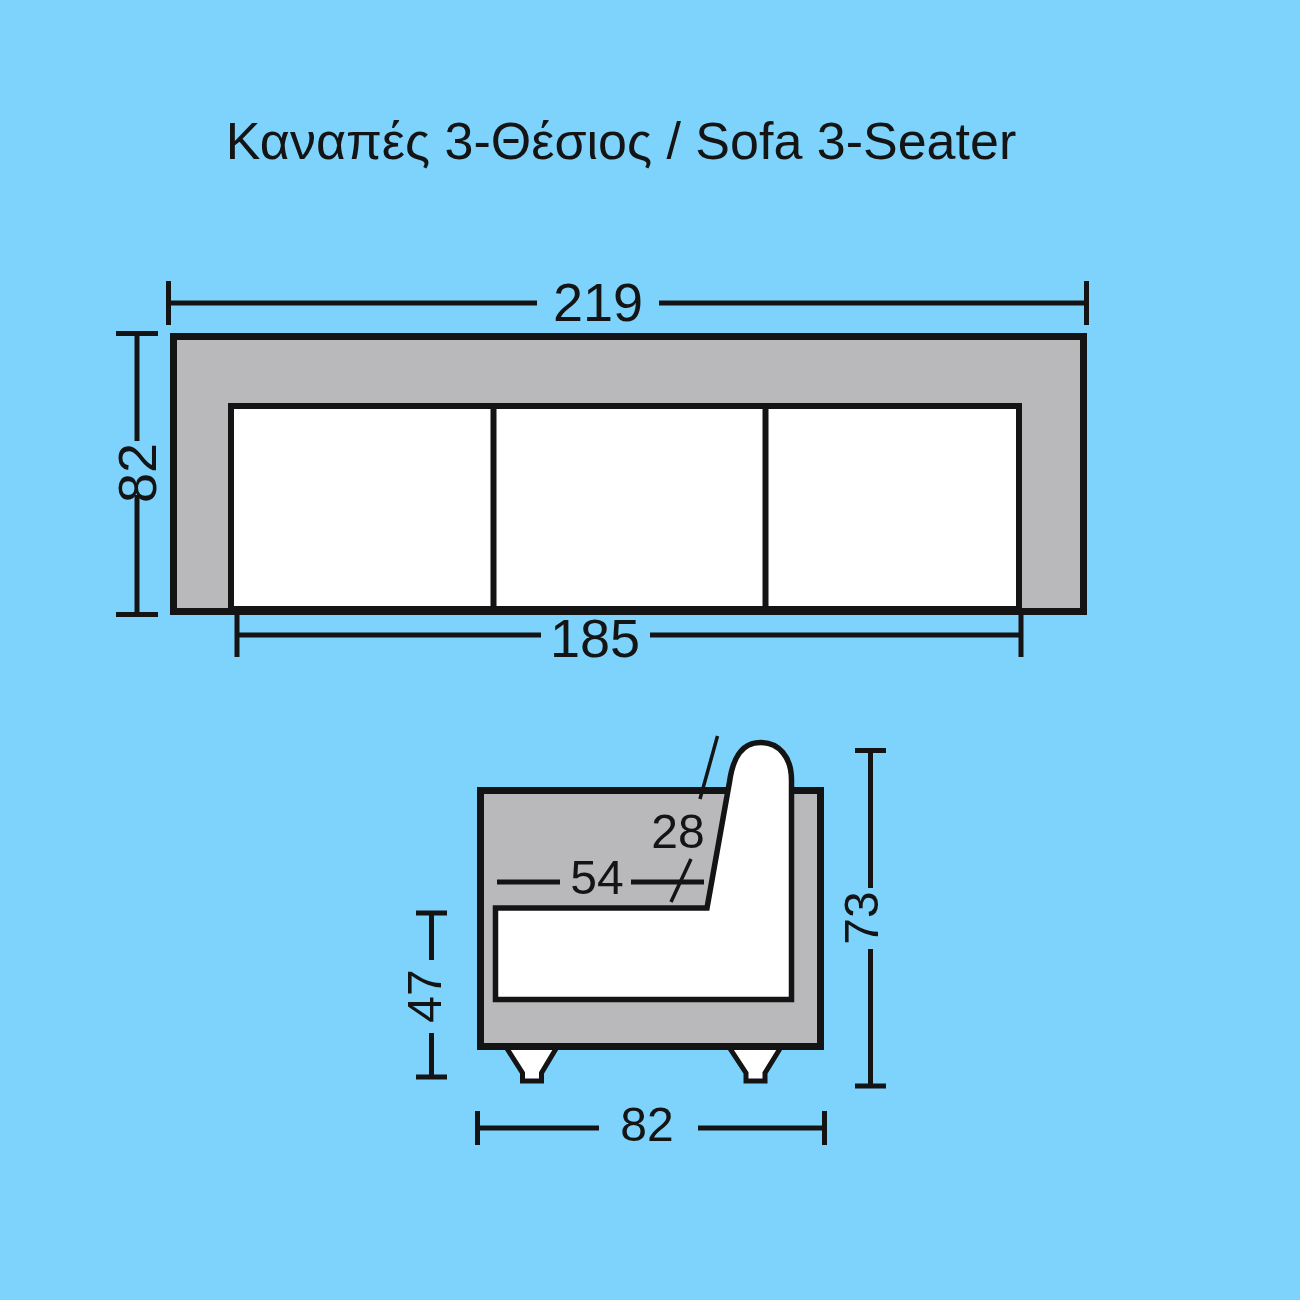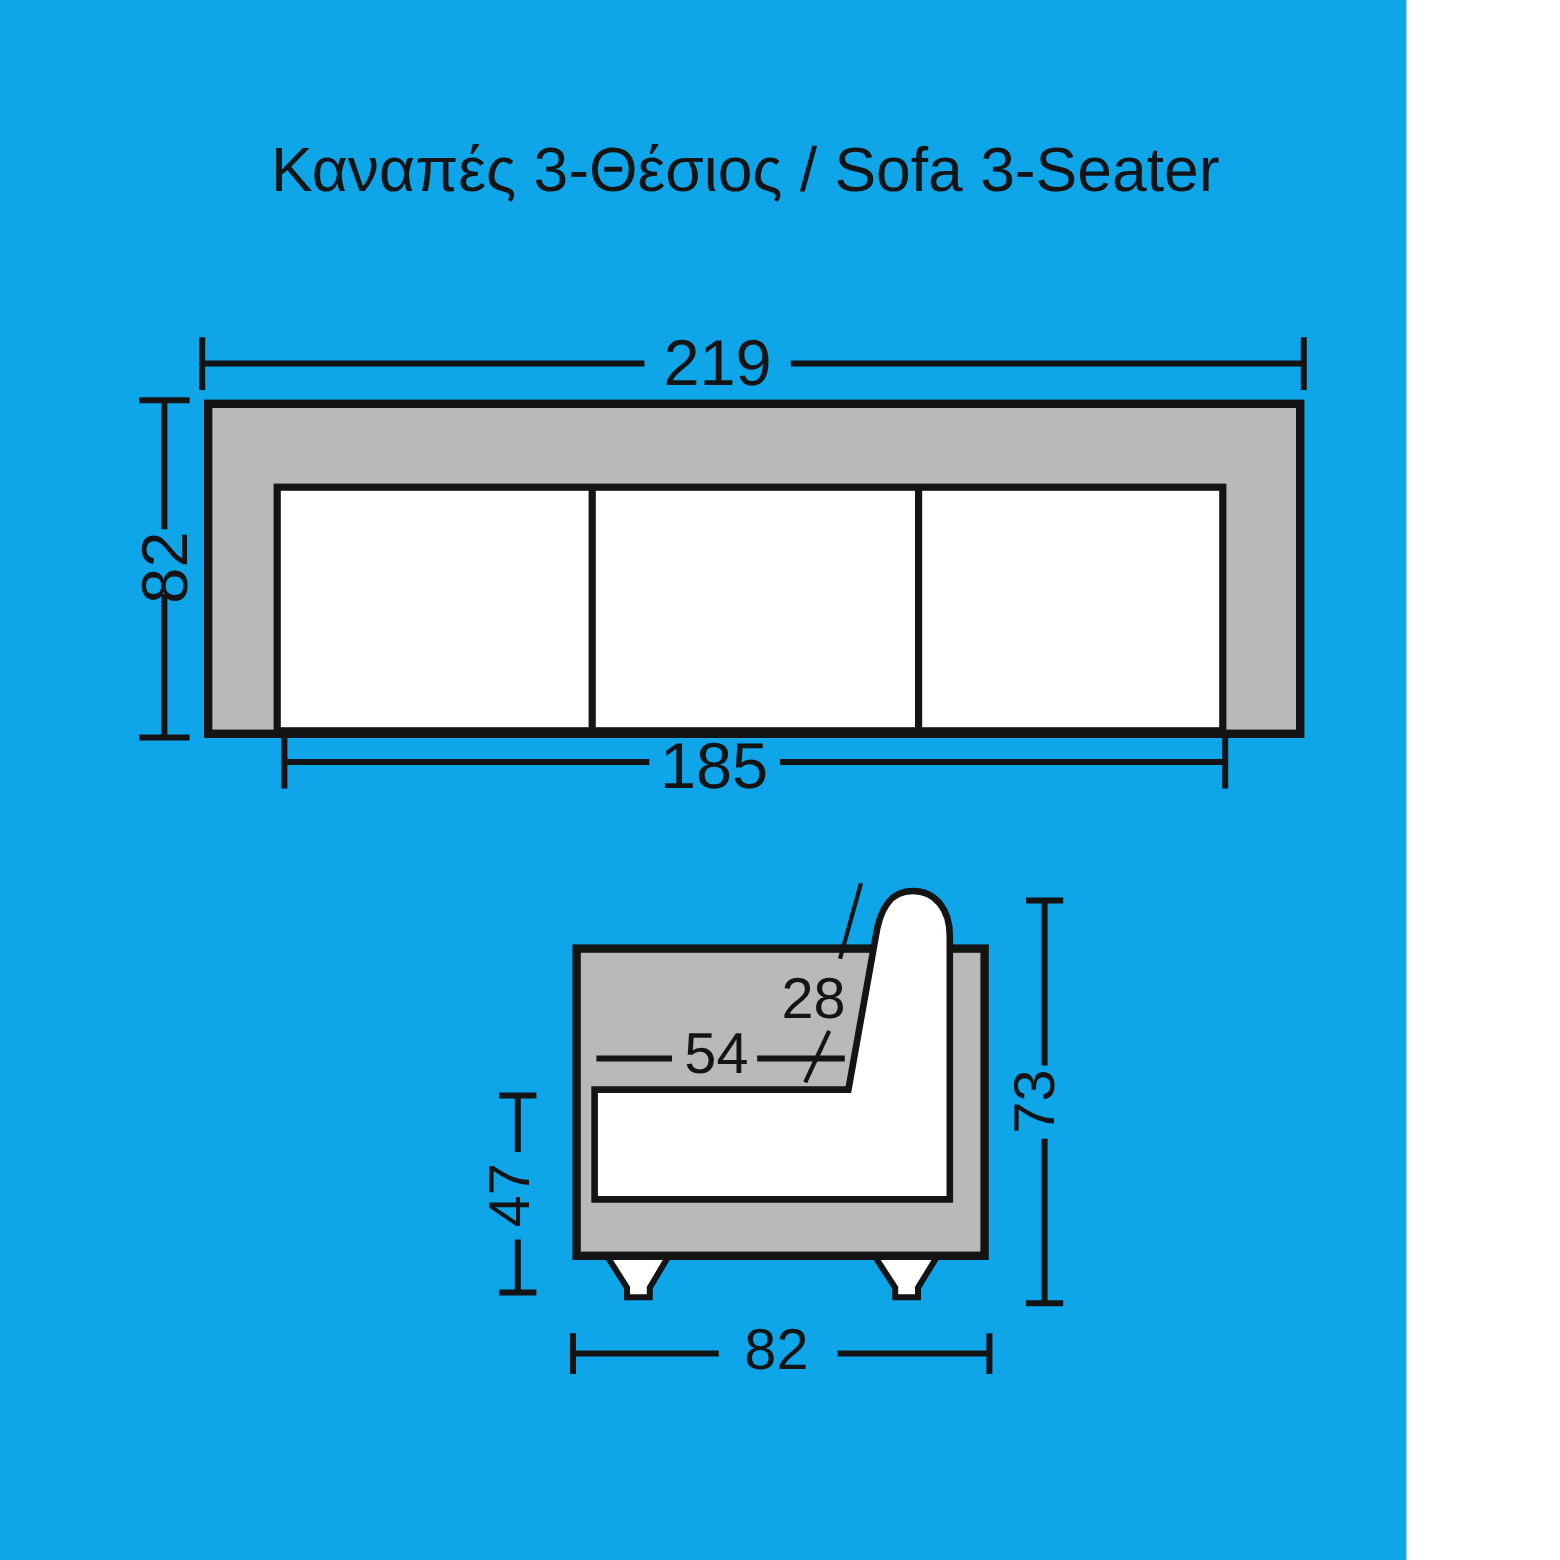--- a/index.html
+++ b/index.html
@@ -2,23 +2,23 @@
 <html><head>
 <meta charset="utf-8">
 <style>
   html, body {
     margin: 0;
     padding: 0;
     background: #ffffff;
   }
   .canvas {
     position: relative;
-    width: 1172px;
+    width: 1300px;
     height: 1300px;
-    background: #0ea5e9;
+    background: #7dd3fc;
     overflow: hidden;
   }
   svg {
     display: block;
     width: 1300px;
     height: 1300px;
   }
   text {
     font-family: "Liberation Sans", "DejaVu Sans", sans-serif;
     fill: #141414;

